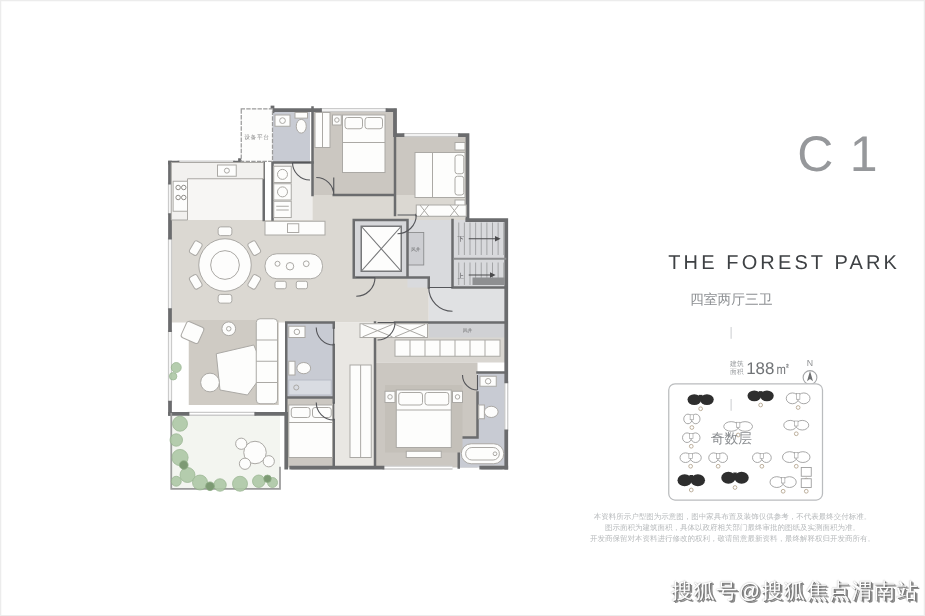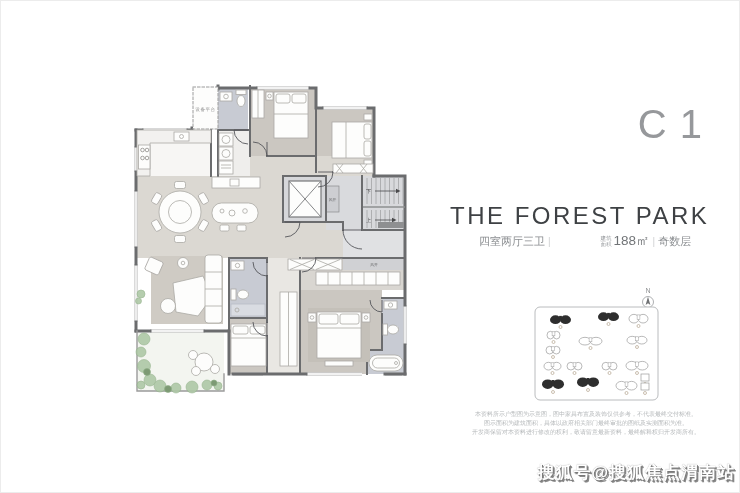--- a/index.html
+++ b/index.html
@@ -9,38 +9,38 @@
     box-shadow: inset 0 0 0 1px #ececec;
   }
   .abs{position:absolute;}
   #plan-svg{left:0;top:0;}
   .unit-code{
     left:455px;top:102px;width:260px;text-align:right;
     font-size:40px;letter-spacing:13px;padding-left:13px;box-sizing:border-box;
     color:#96989b;font-weight:400;
   }
   .panel-title{
-    left:450px;top:202px;width:270px;text-align:left;
-    font-size:24px;letter-spacing:2.5px;color:#3e4144;font-weight:500;
+    left:450px;top:202px;width:270px;text-align:right;
+    font-size:16px;letter-spacing:2.5px;color:#3e4144;font-weight:500;
   }
   .spec-row{
     left:450px;top:232px;width:270px;display:flex;align-items:center;justify-content:center;
-    gap:3px;color:#8b8e91;font-size:11px;
+    gap:14px;color:#8b8e91;font-size:11px;flex-direction:column;
   }
   .spec-div{color:#cfd1d3;font-size:10px;}
   .area-wrap{display:flex;align-items:center;gap:2px;margin-left:47px;}
   .area-stack{display:flex;flex-direction:column;font-size:5.5px;line-height:6px;color:#9a9da0;}
   .area-val{font-size:13.5px;color:#717477;}
   .disclaimer{
     left:462px;top:410px;width:248px;text-align:center;
     font-size:6px;line-height:9px;color:#b7babc;
   }
   .watermark{
     right:5px;top:461px;
-    font-size:17px;font-weight:bold;letter-spacing:1px;color:#ffffff;
+    font-size:17px;font-weight:normal;letter-spacing:1px;color:#ffffff;
     text-shadow:1px 1px 0 #7a7a7a,2px 2px 0 #8a8a8a,0 0 1px #9a9a9a;
   }
 </style>
 </head>
 <body>
 
 <svg id="plan-svg" class="abs" width="740" height="493" viewBox="0 0 740 493" xmlns="http://www.w3.org/2000/svg">
 
   <g>
     <rect x="137" y="130" width="74" height="46" fill="#f7f6f4"></rect>

